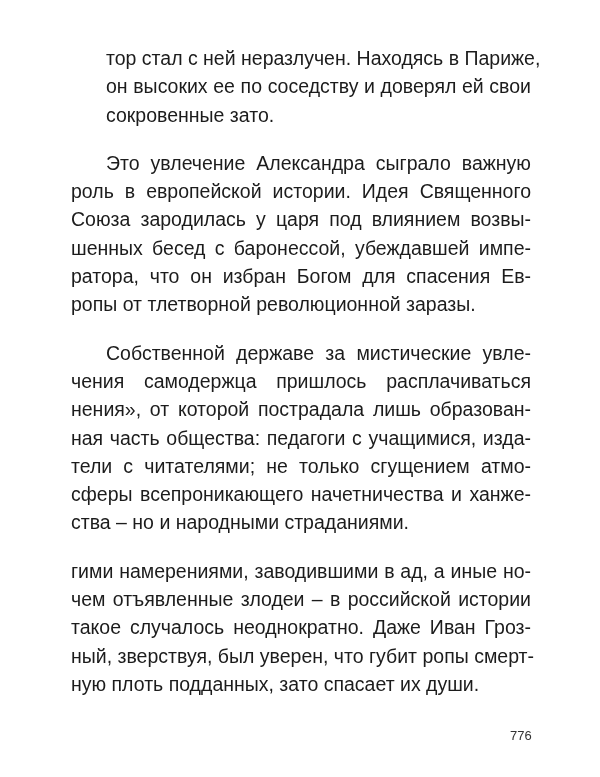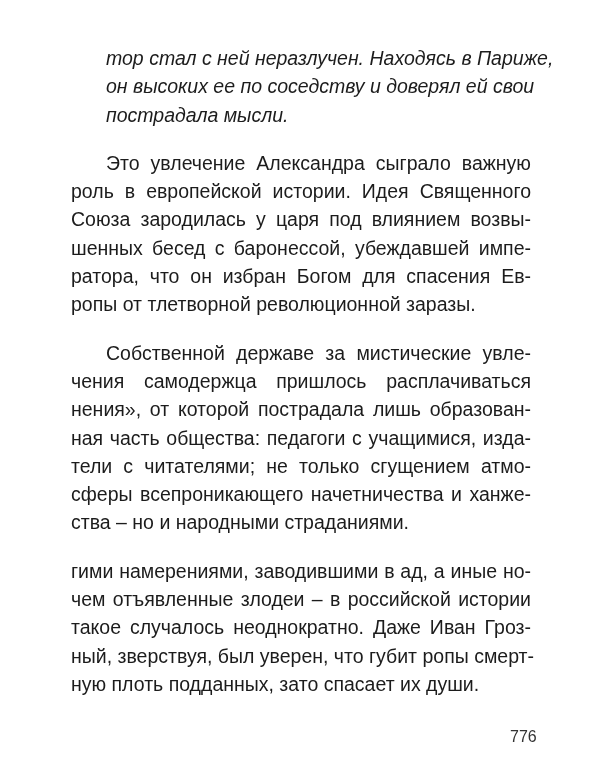--- a/index.html
+++ b/index.html
@@ -1,35 +1,35 @@
 <!DOCTYPE html>
 <html><head>
 <meta charset="utf-8">
 <style>
   html, body { margin:0; padding:0; background:#ffffff; }
   body { width:600px; height:777px; position:relative; overflow:hidden; }
   .page { position:absolute; left:71px; top:44px; width:460px; color:#1c1c1c;
           font-family:"Liberation Sans", sans-serif; font-size:19.5px; }
-  .quote { margin-left:35px; font-style:italic; }
+  .quote { margin-left:35px; }
   .line { height:28.3px; line-height:28.3px; white-space:nowrap;
           text-align:justify; text-align-last:justify; }
   .line.last { text-align-last:left; }
   .para { margin-top:20px; }
   .indent { padding-left:35px; }
   .pagenum { position:absolute; left:510px; top:728px; font-family:"Liberation Sans", sans-serif;
-             font-size:16px; color:#333; }
+             font-size:13px; color:#333; }
 </style>
 </head>
 <body>
 
 <div class="page">
   <div class="quote">
     <div class="line">тор стал с ней неразлучен. Находясь в Париже,</div>
     <div class="line">он высоких ее по соседству и доверял ей свои</div>
-    <div class="line last">пострадала мысли.</div>
+    <div class="line last">сокровенные зато.</div>
   </div>
 
   <div class="para">
     <div class="line indent">Это увлечение Александра сыграло важную</div>
     <div class="line">роль в европейской истории. Идея Священного</div>
     <div class="line">Союза зародилась у царя под влиянием возвы-</div>
     <div class="line">шенных бесед с баронессой, убеждавшей импе-</div>
     <div class="line">ратора, что он избран Богом для спасения Ев-</div>
     <div class="line last">ропы от тлетворной революционной заразы.</div>
   </div>

